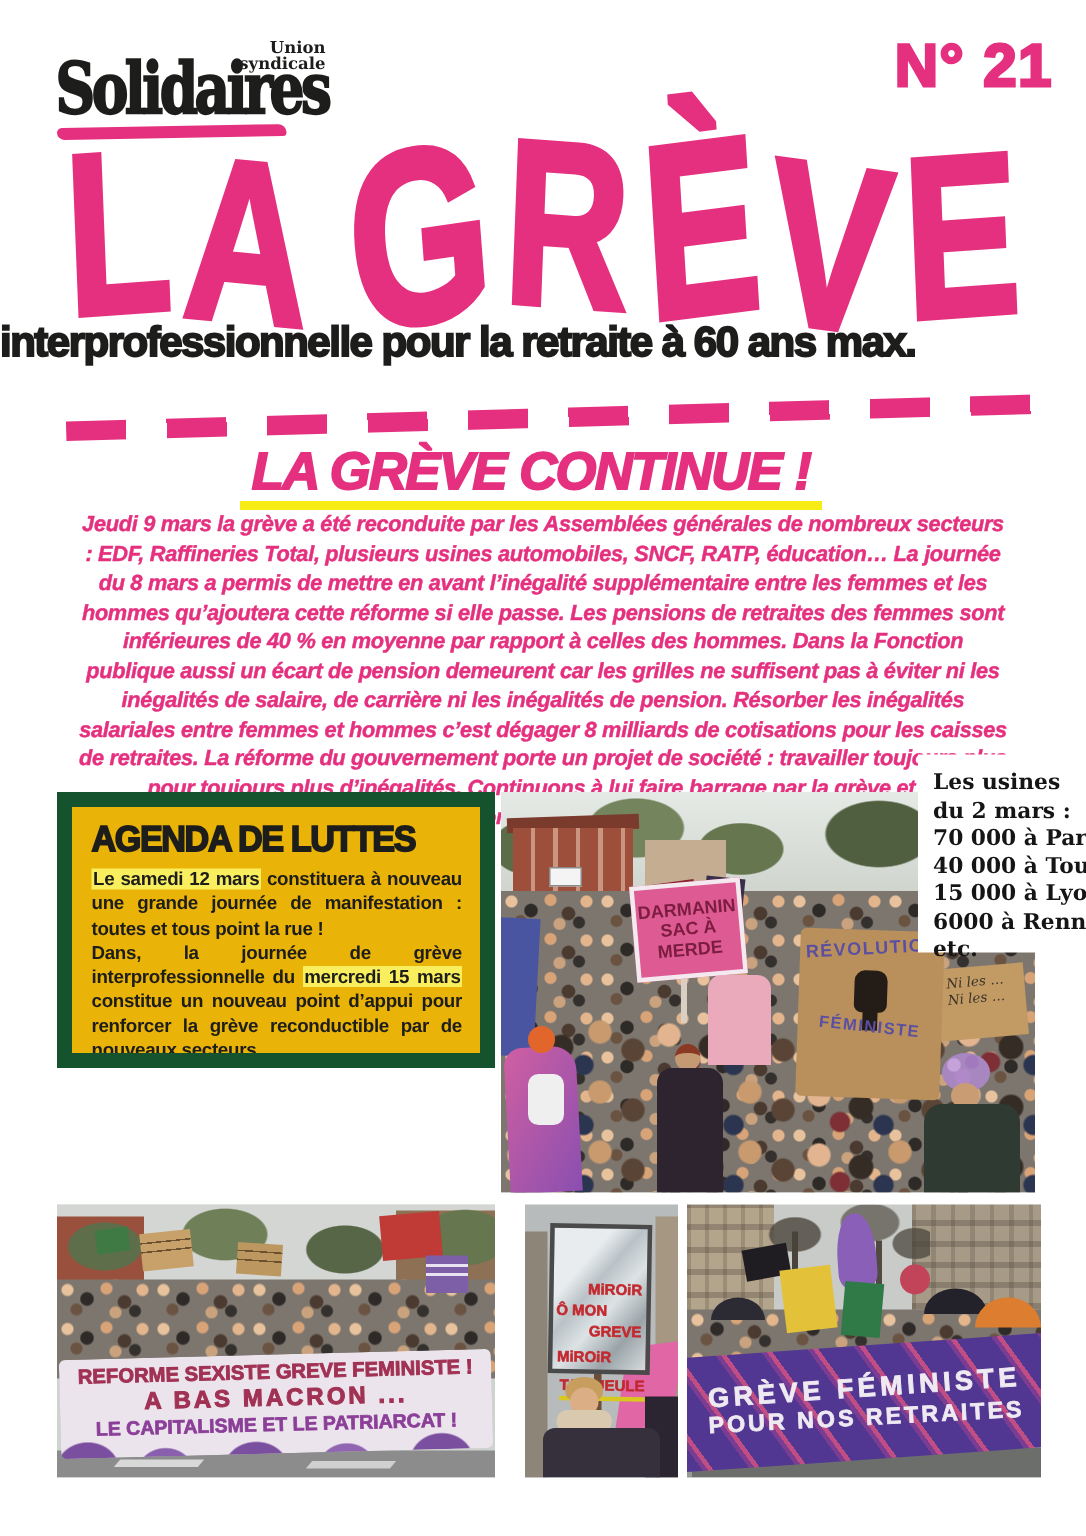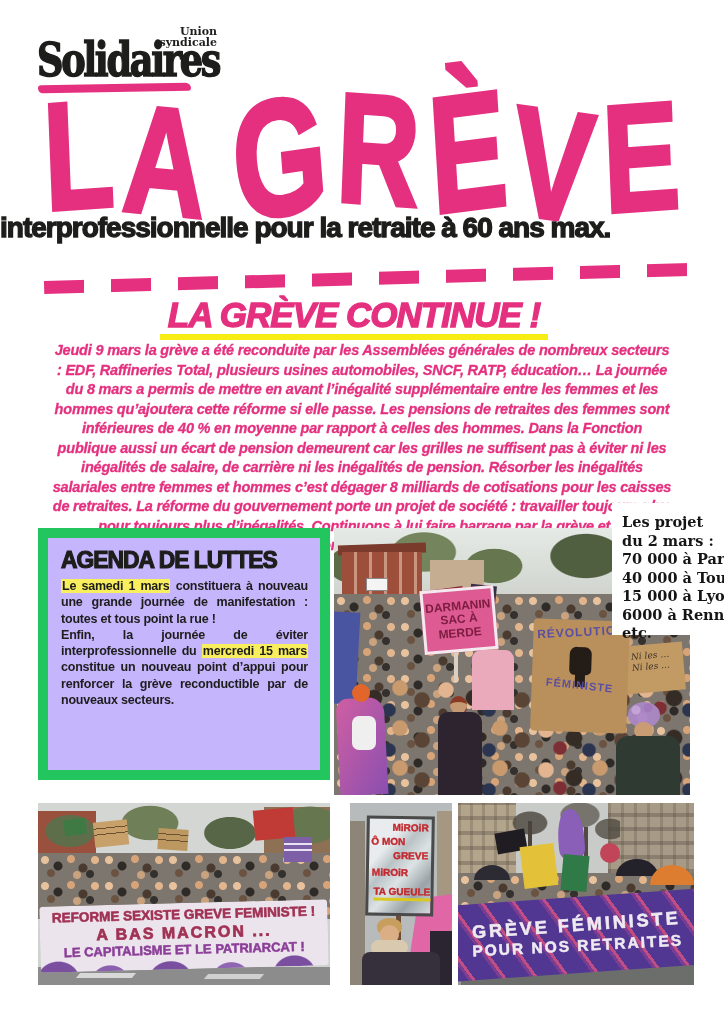--- a/index.html
+++ b/index.html
@@ -68,22 +68,22 @@
     border-bottom:6px solid #f7ec13; padding:0 8px 1px 8px;
   }
   .body-text {
     left:52px; top:341px; width:620px; text-align:center;
     font:bold italic 14.5px/19.5px "Liberation Sans", sans-serif; color:#e5307f;
     -webkit-text-stroke:.3px #e5307f; letter-spacing:-.2px;
   }
 
   
   .agenda {
-    left:38px; top:528px; width:292px; height:252px;
-    border:10px solid #22c55e; background:#c4b5fd; padding:6px 12px 0 13px; overflow:hidden;
+    left:38px; top:528px; width:292px; height:184px;
+    border:10px solid #14532d; background:#eab308; padding:6px 12px 0 13px; overflow:hidden;
   }
   .agenda h2 {
     font:bold 24px/28px "Liberation Sans", sans-serif; letter-spacing:-1px;
     -webkit-text-stroke:1.2px #1d1d1b; transform:scaleX(.95); transform-origin:left;
     margin:2px 0 4px 0;
   }
   .agenda p {
     font:bold 12.5px/16.3px "Liberation Sans", sans-serif; text-align:justify;
     letter-spacing:-.2px; color:#1d1d1b;
   }
@@ -224,21 +224,21 @@
 
   
   .photo-bm { left:350px; top:803px; width:102px; height:182px; background:#b7bbbb; }
   .bm-bldg-l { left:0; top:18px; width:15px; height:164px; background:#8d8577; }
   .bm-bldg-r { left:87px; top:8px; width:15px; height:174px; background:#a59781; }
   .bm-mirror {
     left:16px; top:13px; width:68px; height:100px; border:3px solid #4a4a4a; z-index:3;
     transform:rotate(1deg);
     background:linear-gradient(130deg,#e8ecee 0 28%,#b9c2c6 42%,#dde3e5 58%,#9aa4a8 78%,#d5dbdd);
   }
-  .bm-mirror span { position:absolute; font:bold 10px/11px "Liberation Sans", sans-serif; color:#c3292f; -webkit-text-stroke:.4px #c3292f; }
+  .bm-mirror span { position:absolute; font:bold 10px/11px "Liberation Sans", sans-serif; color:#c3292f;margin-top:33px; -webkit-text-stroke:.4px #c3292f; }
   .bm-t1 { right:3px; top:3px; }
   .bm-t2 { left:2px; top:17px; }
   .bm-t3 { right:3px; top:31px; }
   .bm-t4 { left:3px; top:48px; font-size:11px; }
   .bm-t5 { left:5px; top:67px; font-size:11px; border-bottom:3px solid #d8c820; padding-bottom:1px; }
   .bm-stick { left:46px; top:113px; width:5px; height:32px; background:#6b4e35; z-index:2; }
   .bm-hair  { left:27px; top:115px; width:25px; height:17px; border-radius:50% 50% 40% 40%; background:#c79e5e; z-index:4; }
   .bm-face  { left:30px; top:122px; width:19px; height:19px; border-radius:50%; background:#dcae85; z-index:4; }
   .bm-scarf { left:21px; top:137px; width:37px; height:15px; border-radius:8px; background:#d9c9af; z-index:4; }
   .bm-body  { left:12px; top:149px; width:78px; height:33px; background:#36303c; border-radius:8px 8px 0 0; z-index:4; }
@@ -283,36 +283,37 @@
     background-image:linear-gradient(90deg, rgba(230,230,230,.35) 0 3px, transparent 3px 40px); }
 </style>
 </head>
 <body>
 
 <div id="page">
 
   <div class="abs logo-super">Union syndicale</div>
   <div class="abs logo-name">Solidaires</div>
   <div class="abs logo-underline"></div>
+  <div class="abs issue">N° 21</div>
 
   <div class="abs big-title">
     <span class="lt lt0">L</span><span class="lt lt1">A</span><span class="lt lt2"> </span><span class="lt lt3">G</span><span class="lt lt4">R</span><span class="lt lt5">È</span><span class="lt lt6">V</span><span class="lt lt7">E</span>
   </div>
   <div class="abs subtitle">interprofessionnelle pour la retraite à 60 ans max.</div>
   <div class="abs dash-line"></div>
 
   <div class="abs continue-wrap">
     <span class="continue-heading">LA GRÈVE CONTINUE !</span>
   </div>
   <div class="abs body-text">Jeudi 9 mars la grève a été reconduite par les Assemblées générales de nombreux secteurs : EDF, Raffineries Total, plusieurs usines automobiles, SNCF, RATP, éducation… La journée du 8 mars a permis de mettre en avant l’inégalité supplémentaire entre les femmes et les hommes qu’ajoutera cette réforme si elle passe. Les pensions de retraites des femmes sont inférieures de 40 % en moyenne par rapport à celles des hommes. Dans la Fonction publique aussi un écart de pension demeurent car les grilles ne suffisent pas à éviter ni les inégalités de salaire, de carrière ni les inégalités de pension. Résorber les inégalités salariales entre femmes et hommes c’est dégager 8 milliards de cotisations pour les caisses de retraites. La réforme du gouvernement porte un projet de société : travailler toujours plus pour toujours plus d’inégalités. Continuons à lui faire barrage par la grève et la manifestation ! Il faut l’étendre encore, et rejoindre les secteurs en reconductible.</div>
 
   <div class="abs agenda">
     <h2>AGENDA DE LUTTES</h2>
-    <p><span class="hl">Le samedi 1 mars</span><span> constituera à nouveau une grande journée de manifestation : toutes et tous point la rue !</span></p>
-    <p><span>Enfin, la journée de éviter interprofessionnelle du </span><span class="hl">mercredi 15 mars</span><span> constitue un nouveau point d’appui pour renforcer la grève reconductible par de nouveaux secteurs.</span></p>
+    <p><span class="hl">Le samedi 12 mars</span><span> constituera à nouveau une grande journée de manifestation : toutes et tous point la rue !</span></p>
+    <p><span>Dans, la journée de grève interprofessionnelle du </span><span class="hl">mercredi 15 mars</span><span> constitue un nouveau point d’appui pour renforcer la grève reconductible par de nouveaux secteurs.</span></p>
   </div>
 
   <div class="abs photo photo-main">
     <div class="abs pm-sky"></div>
     <div class="abs pm-trees"></div>
     <div class="abs pm-roof"></div>
     <div class="abs pm-building"></div>
     <div class="abs pm-building2"></div>
     <div class="abs pm-roadsign"></div>
     <div class="abs crowd pm-crowd"></div>
@@ -341,21 +342,21 @@
     <div class="abs pm-p2-head"></div>
     <div class="abs pm-p2-body"></div>
     <div class="abs pm-p3-head"></div>
     <div class="abs pm-p3-body"></div>
     <div class="abs pm-p4-hair"></div>
     <div class="abs pm-p4-face"></div>
     <div class="abs pm-p4-body"></div>
   </div>
 
   <div class="abs manifs">
-    <div>Les projet</div>
+    <div>Les usines</div>
     <div>du 2 mars :</div>
     <div>70 000 à Paris,</div>
     <div>40 000 à Toulouse,</div>
     <div>15 000 à Lyon,</div>
     <div>6000 à Rennes,</div>
     <div>etc.</div>
   </div>
 
   <div class="abs photo photo-bl">
     <div class="abs bl-sky"></div>

